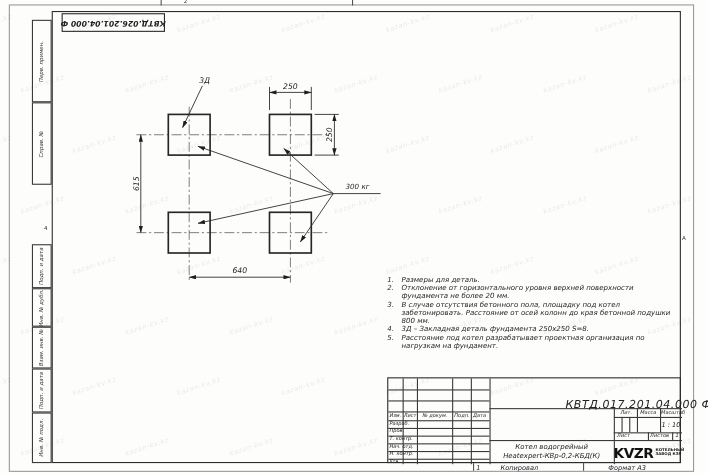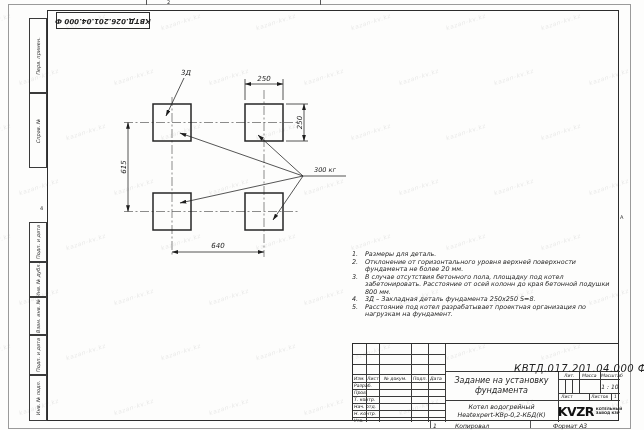--- a/index.html
+++ b/index.html
@@ -255,24 +255,20 @@
 
     <div class="lbl" style="left:1px;top:39px;">Разраб.</div>
     <div class="lbl" style="left:1px;top:46px;">Пров.</div>
     <div class="lbl" style="left:1px;top:53px;">Т. контр.</div>
     <div class="lbl" style="left:1px;top:60px;">Нач. отд.</div>
     <div class="lbl" style="left:1px;top:67px;">Н. контр.</div>
     <div class="lbl" style="left:1px;top:73.5px;">Утв.</div>
 
     <div class="docnum">КВТД.017.201.04.000 Ф</div>
 
-    <div class="tbtitle">
-      <span>Задание на установку</span>
-      <span>фундамента</span>
-    </div>
 
     <div class="lbl" style="left:211px;top:28.5px;">Лит.</div>
     <div class="lbl" style="left:229px;top:28.5px;">Масса</div>
     <div class="lbl" style="left:248px;top:28.5px;">Масштаб</div>
     <div class="scaleval">1 : 10</div>
 
     <div class="lbl" style="left:208px;top:50px;">Лист</div>
     <div class="lbl" style="left:238px;top:50px;">Листов</div>
     <div class="lbl" style="left:261px;top:50px;">1</div>
 

